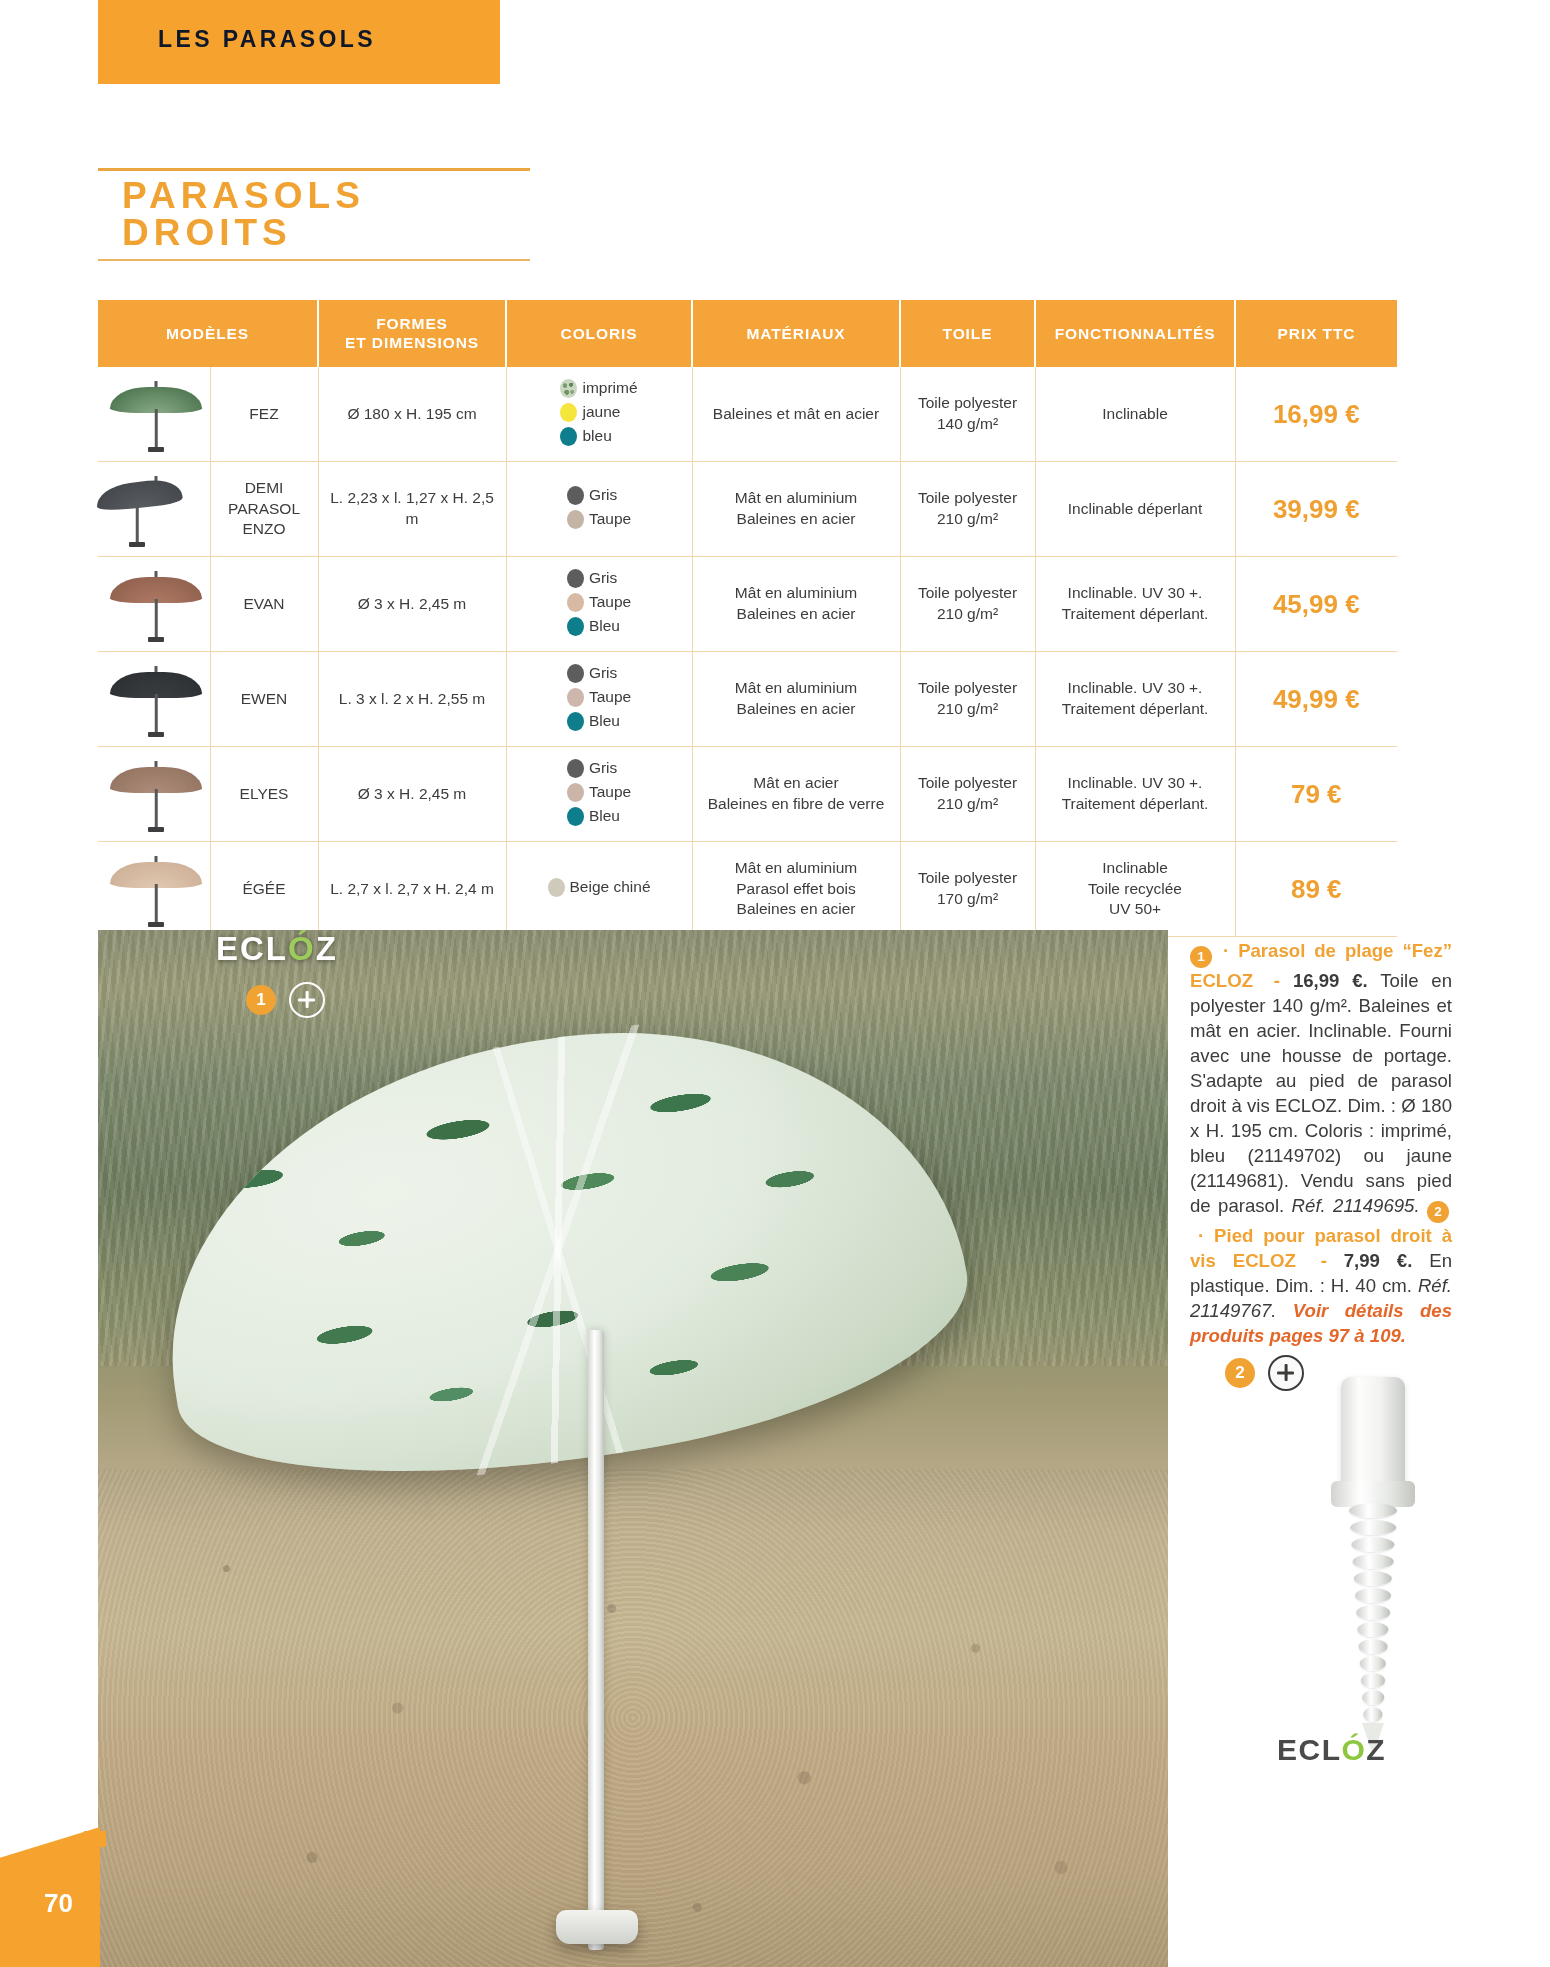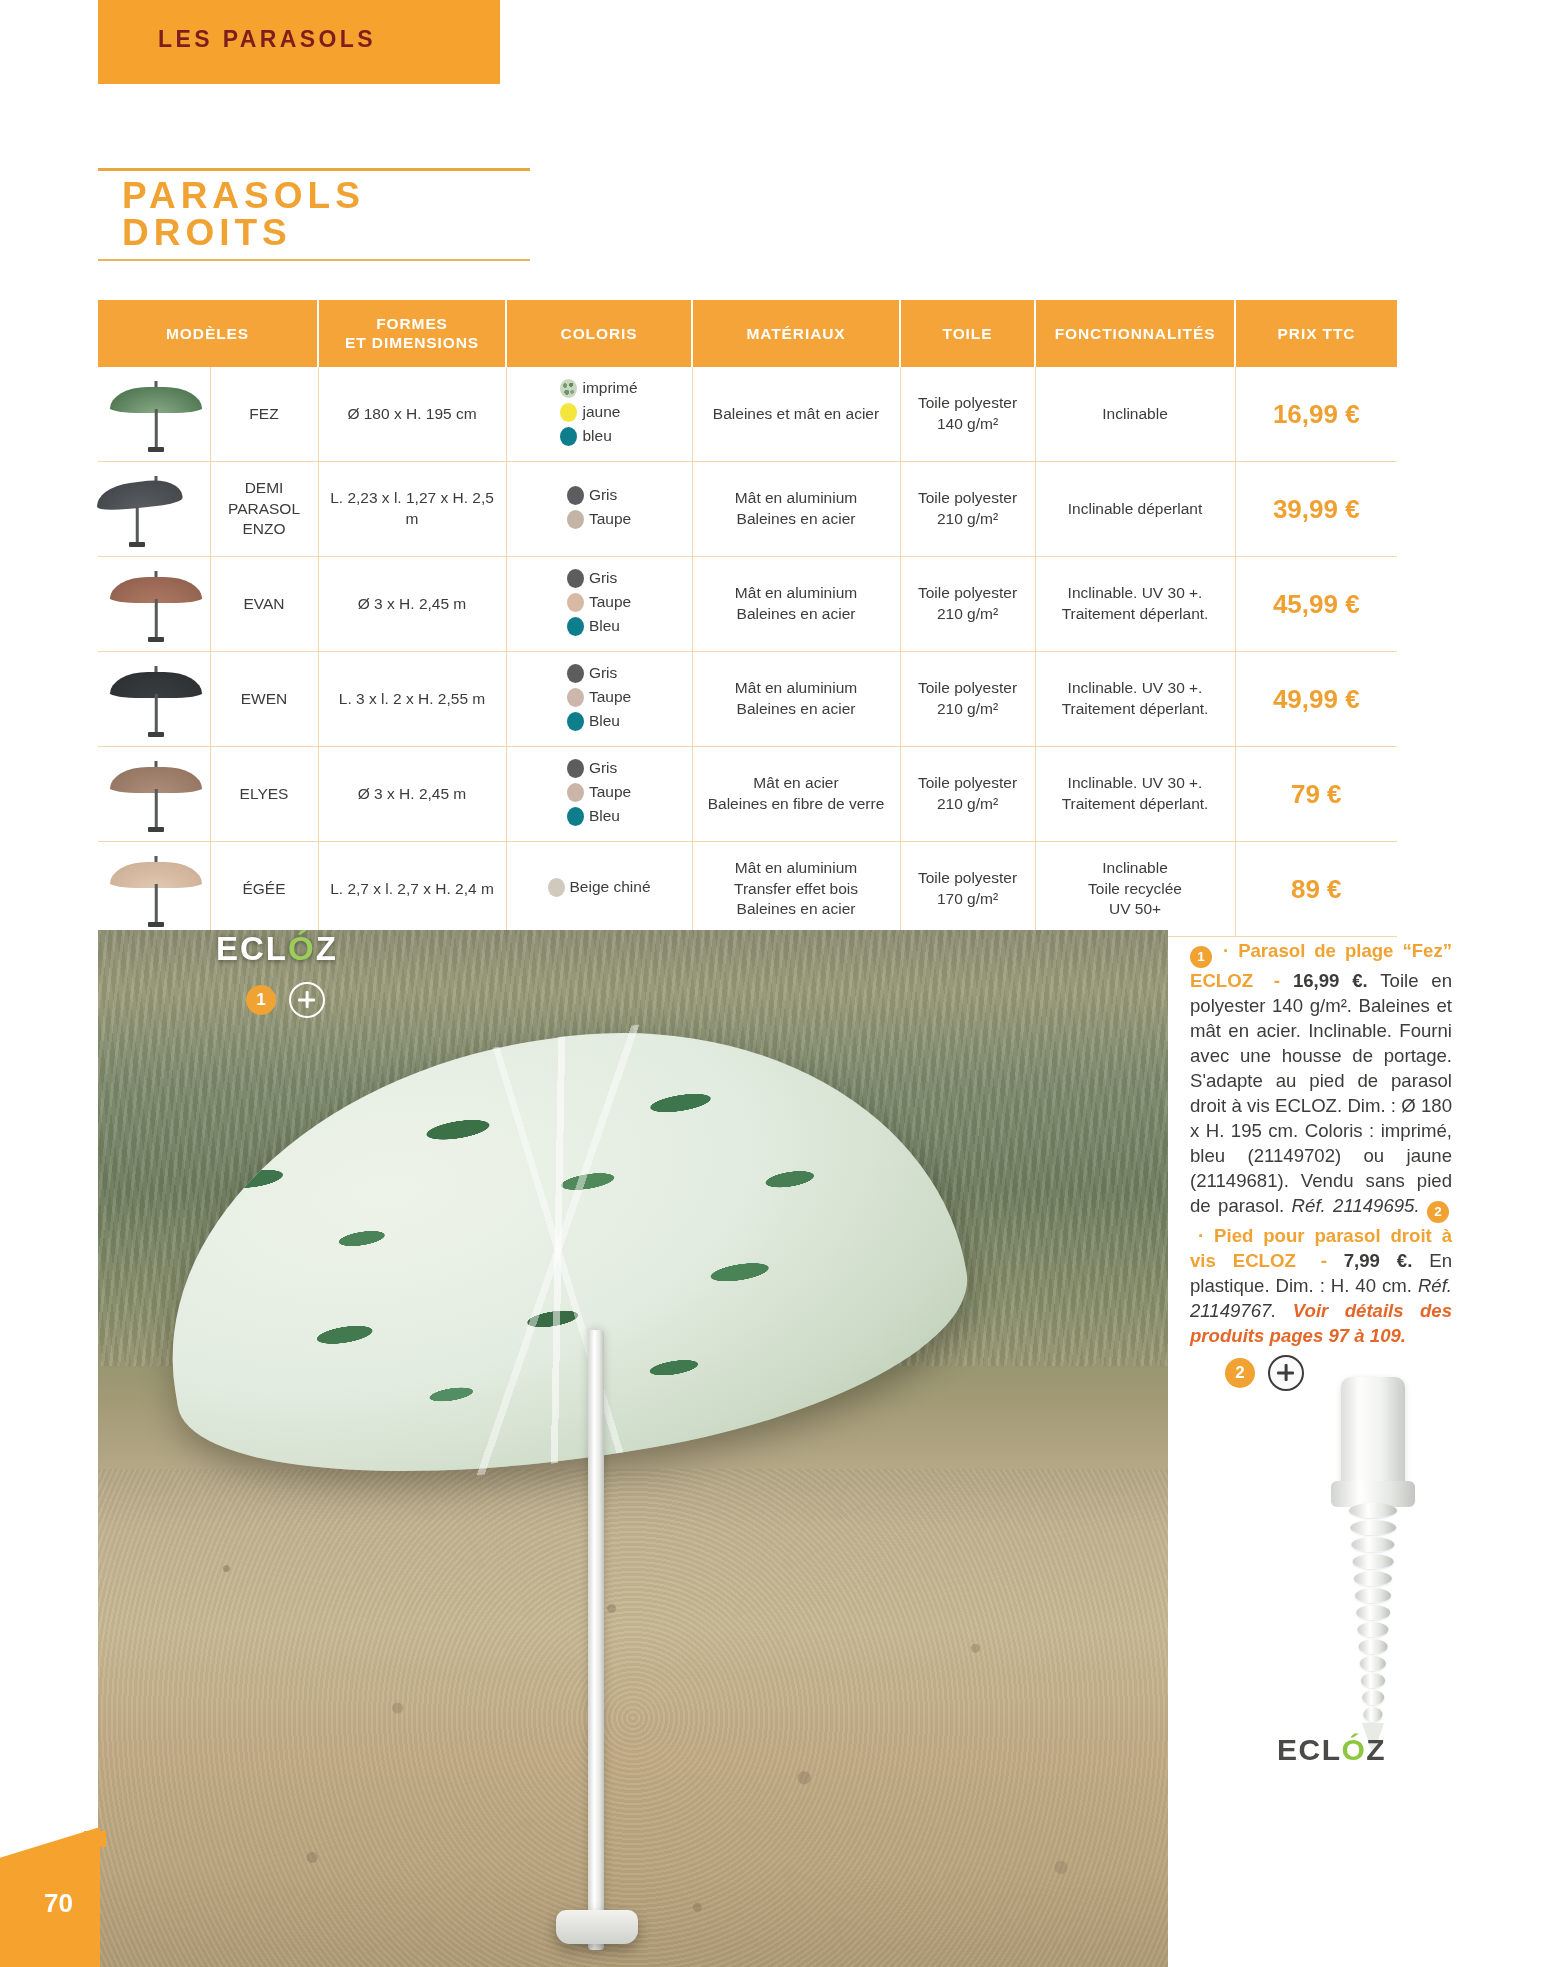--- a/index.html
+++ b/index.html
@@ -13,21 +13,21 @@
   .page { position: relative; width: 1550px; height: 1967px; }
 
   
   .chapter-tab {
     position: absolute; left: 98px; top: -6px;
     width: 402px; height: 90px;
     background: #f5a32e;
     display: flex; align-items: center; padding-left: 60px;
   }
   .chapter-tab-label {
-    color: #7f1d1d; font-size: 23px; font-weight: bold;
+    color: #0f172a; font-size: 23px; font-weight: bold;
     letter-spacing: 3.4px;
   }
 
   
   .section-title-wrap {
     position: absolute; left: 98px; top: 168px; width: 432px;
   }
   .rule { height: 3px; background: #e9a53f; width: 100%; }
   .rule.thin { height: 2px; background: #eab463; }
   .section-title {
@@ -524,21 +524,21 @@
             </div>
           </td>
           <td>ÉGÉE</td>
           <td>L. 2,7 x l. 2,7 x H. 2,4 m</td>
           <td><div class="colors-list"><div class="color-row">
                 <span class="swatch" style="background: rgb(207, 202, 187);"></span>
                 <span class="cell-colors-text">Beige chiné</span>
               </div></div></td>
           <td>
             <div>Mât en aluminium</div>
-            <div>Transfer effet bois</div>
+            <div>Parasol effet bois</div>
             <div>Baleines en acier</div>
           </td>
           <td>
             <div>Toile polyester</div>
             <div>170 g/m²</div>
           </td>
           <td>
             <div>Inclinable</div>
             <div>Toile recyclée</div>
             <div>UV 50+</div>

